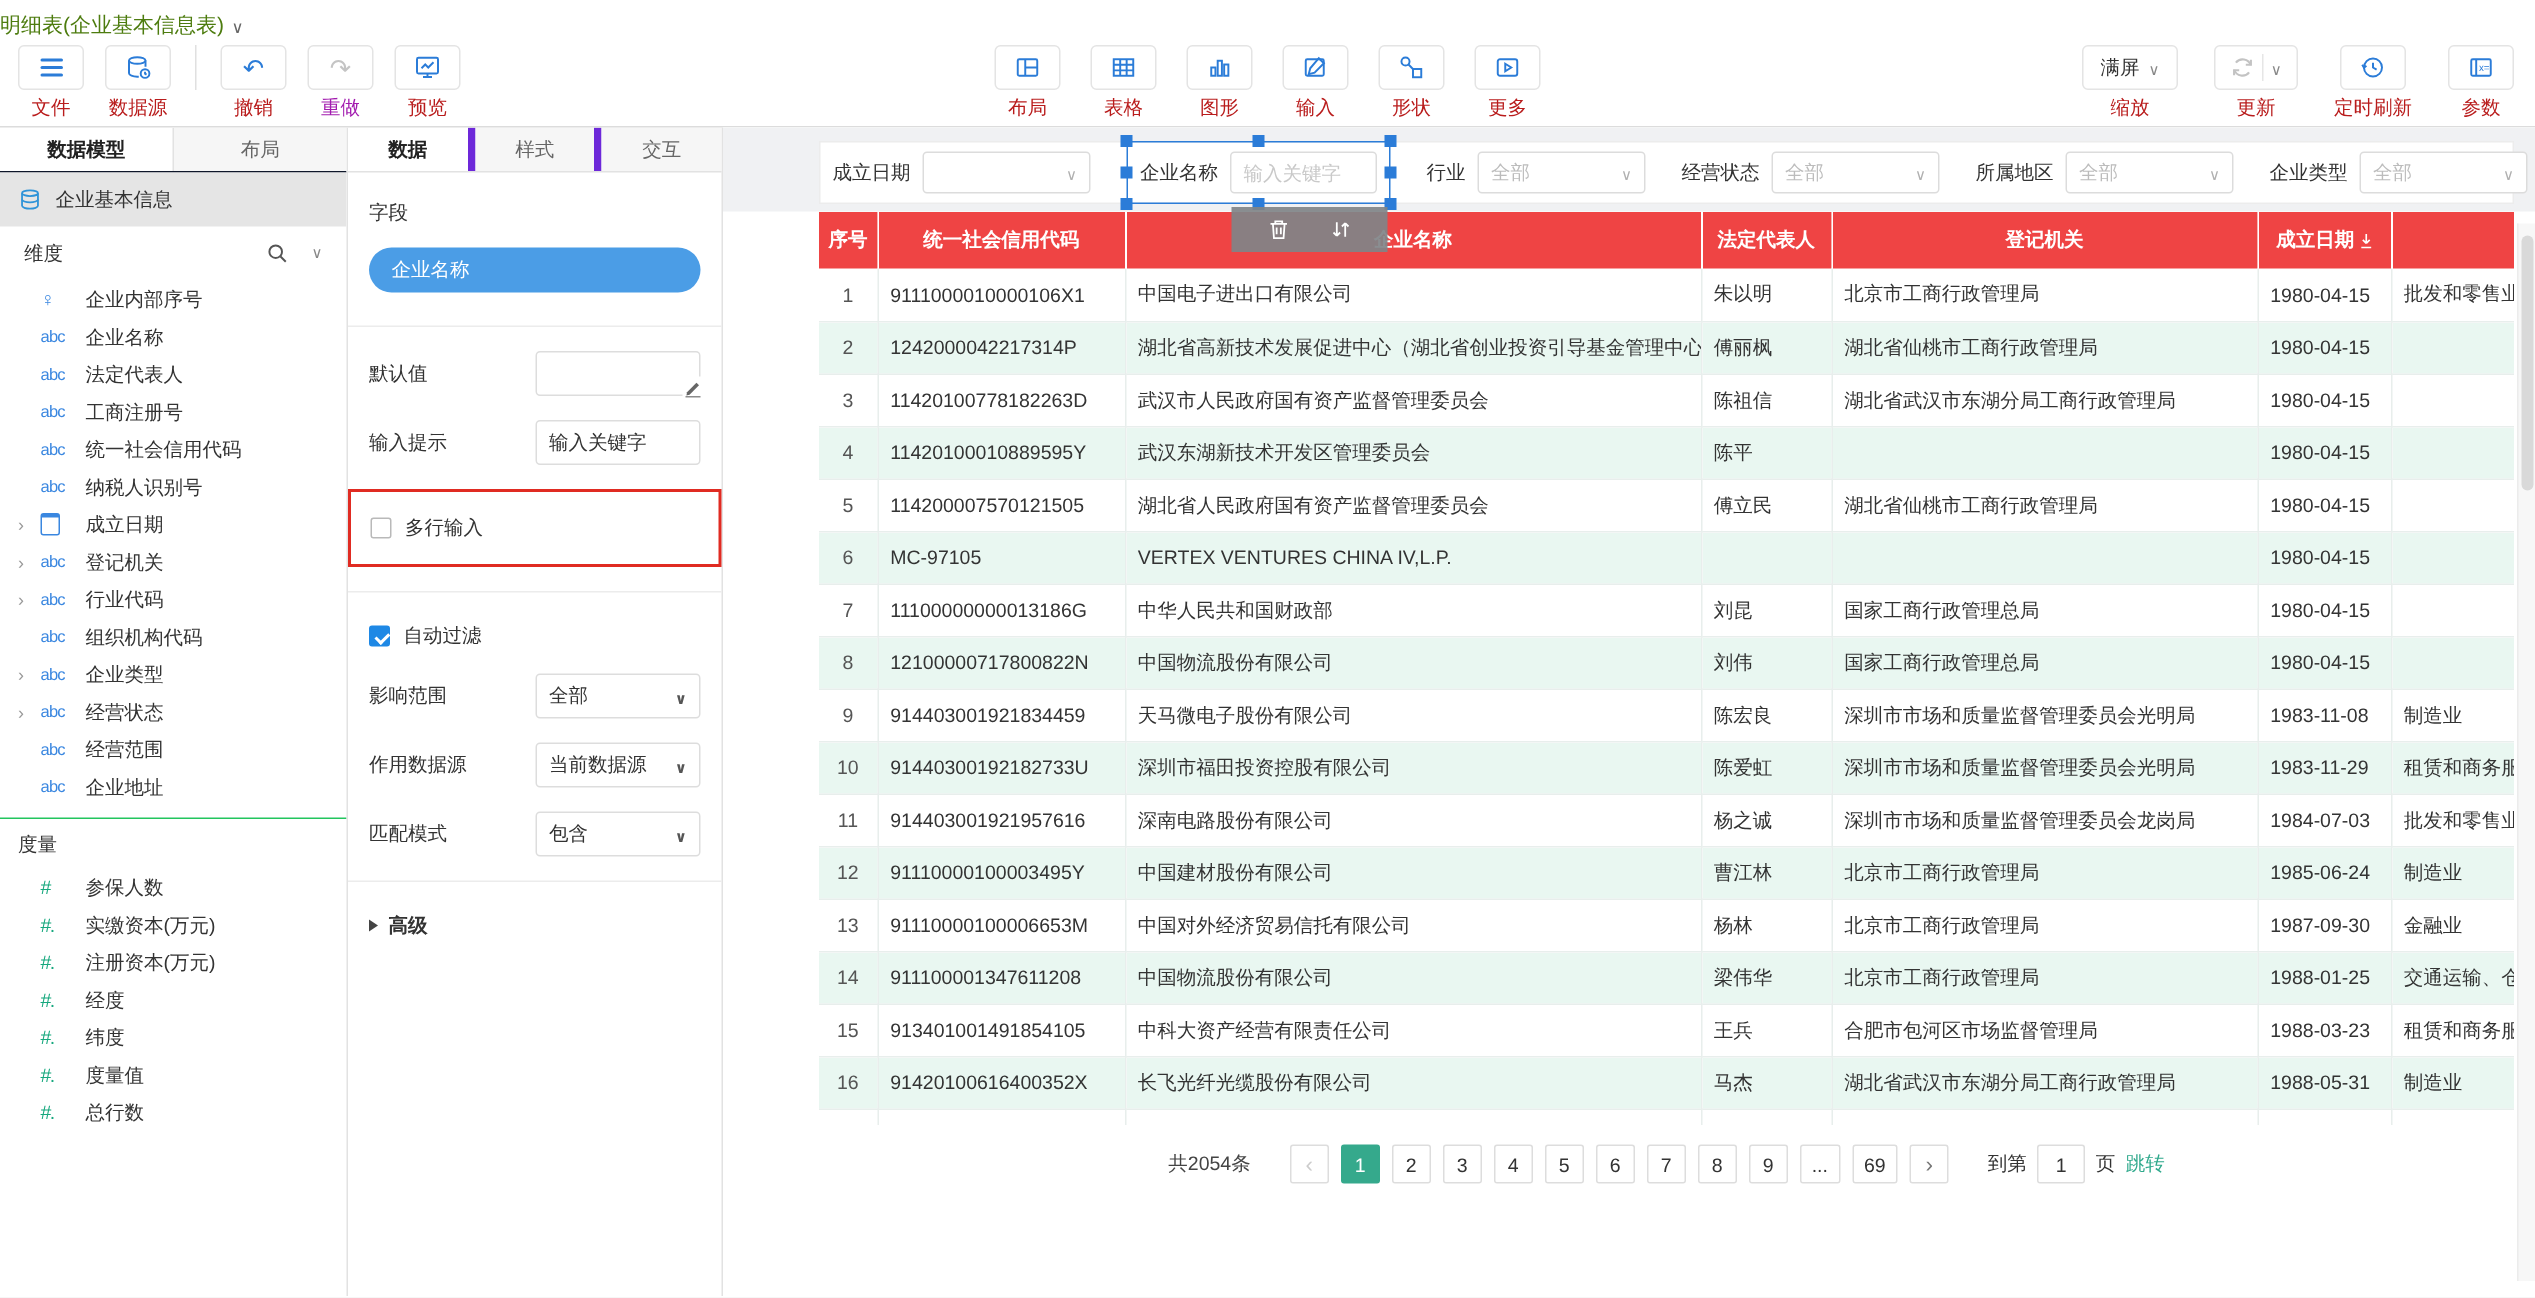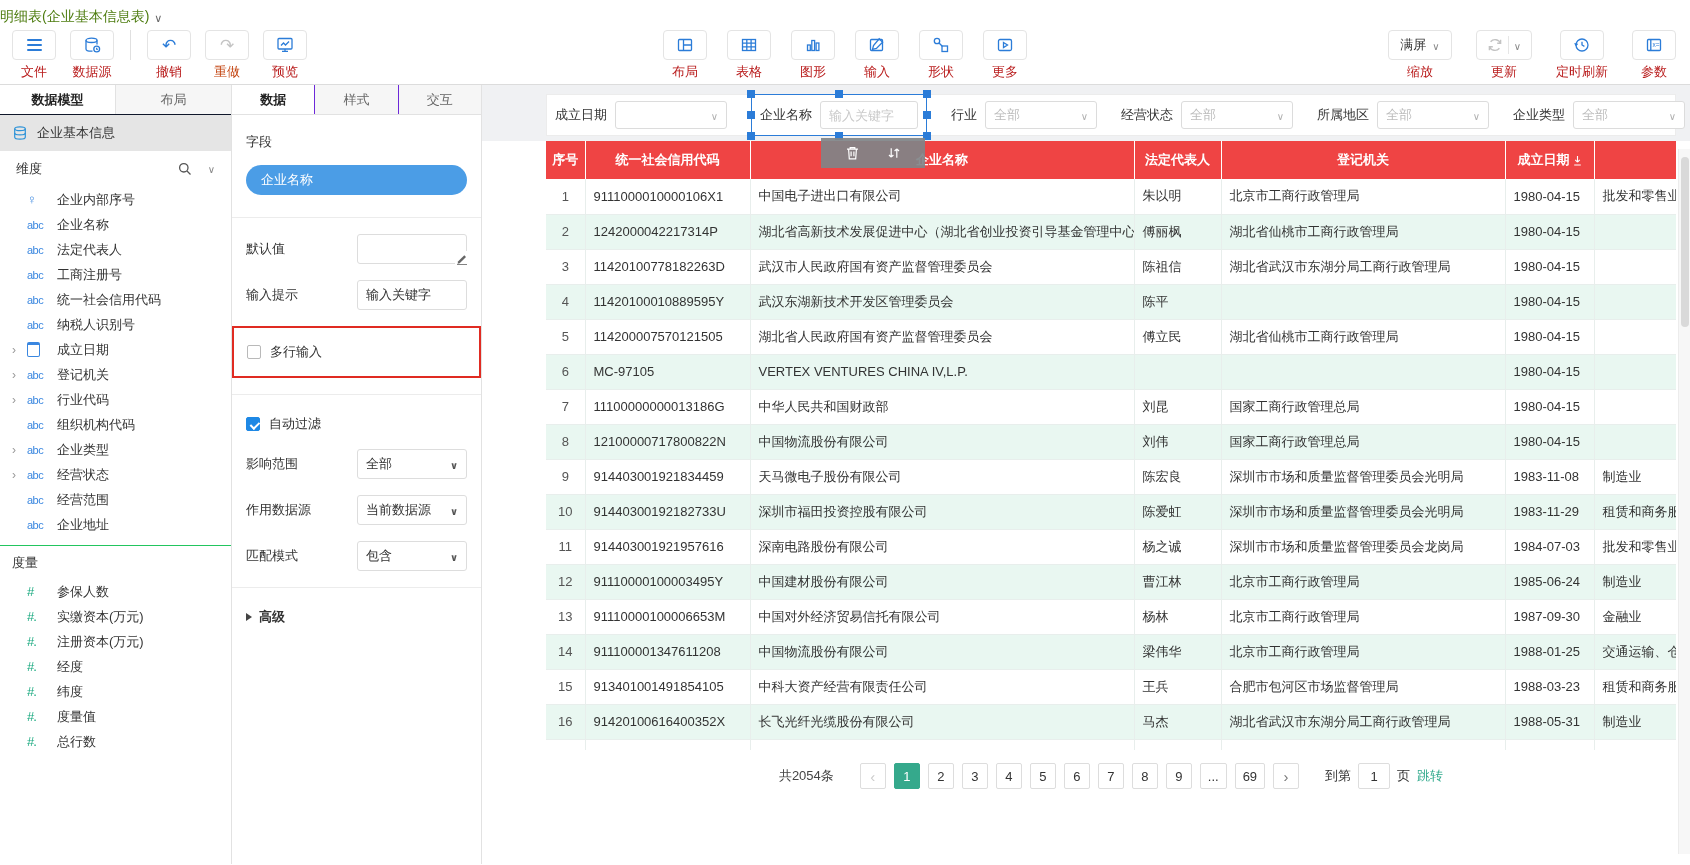--- a/index.html
+++ b/index.html
@@ -11,21 +11,21 @@
   .title-row { display:flex; justify-content:flex-start; align-items:center; gap:5px; padding-top:8px; font-size:14px; color:#4d7c0f; }
   .title-chev::before { content:"∨"; font-size:11px; color:#666; }
   .tb-left { position:absolute; left:12px; top:30px; display:flex; gap:14px; align-items:flex-start; }
   .tb-center { position:absolute; left:50%; top:30px; transform:translateX(-50%); display:flex; gap:20px; }
   .tb-right { position:absolute; right:14px; top:30px; display:flex; gap:24px; }
   .tb-btn { display:flex; flex-direction:column; align-items:center; gap:3px; cursor:pointer; }
   .tb-box { width:44px; height:30px; border:1px solid #e4e4e4; border-radius:4px; background:#fff; display:flex; align-items:center; justify-content:center; }
   .tb-box.wide { width:64px; gap:6px; font-size:13px; color:#333; }
   .tb-box.split { width:56px; gap:0; }
   .tb-lbl { font-size:13px; color:#b91c1c; }
-  .tb-lbl.dis { color:#c2410c; }
+  .tb-lbl.dis { color:#a21caf; }
   .tb-divider { width:1px; height:30px; background:#e0e0e0; margin:0 2px; }
   .u-arrow { font-size:17px; color:#2b7cd8; line-height:1; }
   .u-arrow.dis { color:#c4c4c4; }
   .i-menu { width:15px; height:2px; background:#2b7cd8; position:relative; border-radius:1px; }
   .i-menu::before,.i-menu::after { content:""; position:absolute; left:0; width:15px; height:2px; background:#2b7cd8; border-radius:1px; }
   .i-menu::before { top:-5px; } .i-menu::after { top:5px; }
   .chev-sm::before { content:"∨"; font-size:10px; color:#888; }
   .tb-box .seg-div { width:1px; height:18px; background:#e6e6e6; margin:0 5px; }
 
   
@@ -50,21 +50,21 @@
   .fico.i-key::before { content:"♀"; font-size:13px; }
   .fico.i-calendar::before { content:""; width:11px; height:11px; border:1.3px solid #3a87e0; border-top-width:3.5px; border-radius:2px; }
   .fico.i-hash::before { content:"#"; font-size:13px; }
   .fico.i-hashdot::before { content:"#."; font-size:13px; letter-spacing:-1px; }
   .meas .fico { color:#17a87e; }
   .meas-header { height:34px; display:flex; align-items:center; padding:0 12px; border-top:1px solid #22c55e; margin-top:8px; color:#333; }
 
   
   .panel { width:250px; flex:none; border-right:1px solid #e2e2e2; background:#fff; display:flex; flex-direction:column; }
   .panel-tabs { display:flex; height:30px; border-bottom:1px solid #e2e2e2; flex:none; }
-  .p-tab { flex:1; display:flex; align-items:center; justify-content:center; background:#f6f6f6; color:#666; cursor:pointer; border-right:1px solid #6d28d9; }
+  .p-tab { flex:1; display:flex; align-items:center; justify-content:center; background:#f6f6f6; color:#666; cursor:pointer; border-right:5px solid #6d28d9; }
   .p-tab:last-child { border-right:none; }
   .p-tab.active { background:#fff; color:#222; font-weight:bold; }
   .panel-body { padding:10px 14px 0; position:relative; flex:1; }
   .f-label { margin:8px 0 14px; color:#333; }
   .pill { height:30px; background:#4b9de6; border-radius:15px; color:#fff; display:flex; align-items:center; padding:0 15px; margin-bottom:22px; cursor:pointer; }
   .sep { border-top:1px solid #ececec; margin:16px -14px; }
   .prow { display:flex; justify-content:space-between; align-items:center; margin:16px 0; }
   .inp-wrap { position:relative; }
   .p-input { width:110px; height:30px; border:1px solid #ddd; border-radius:3px; padding:0 8px; font-size:13px; color:#333; background:#fff; outline:none; }
   .pencil { position:absolute; right:-2px; bottom:-2px; background:#fff; padding:1px; }

